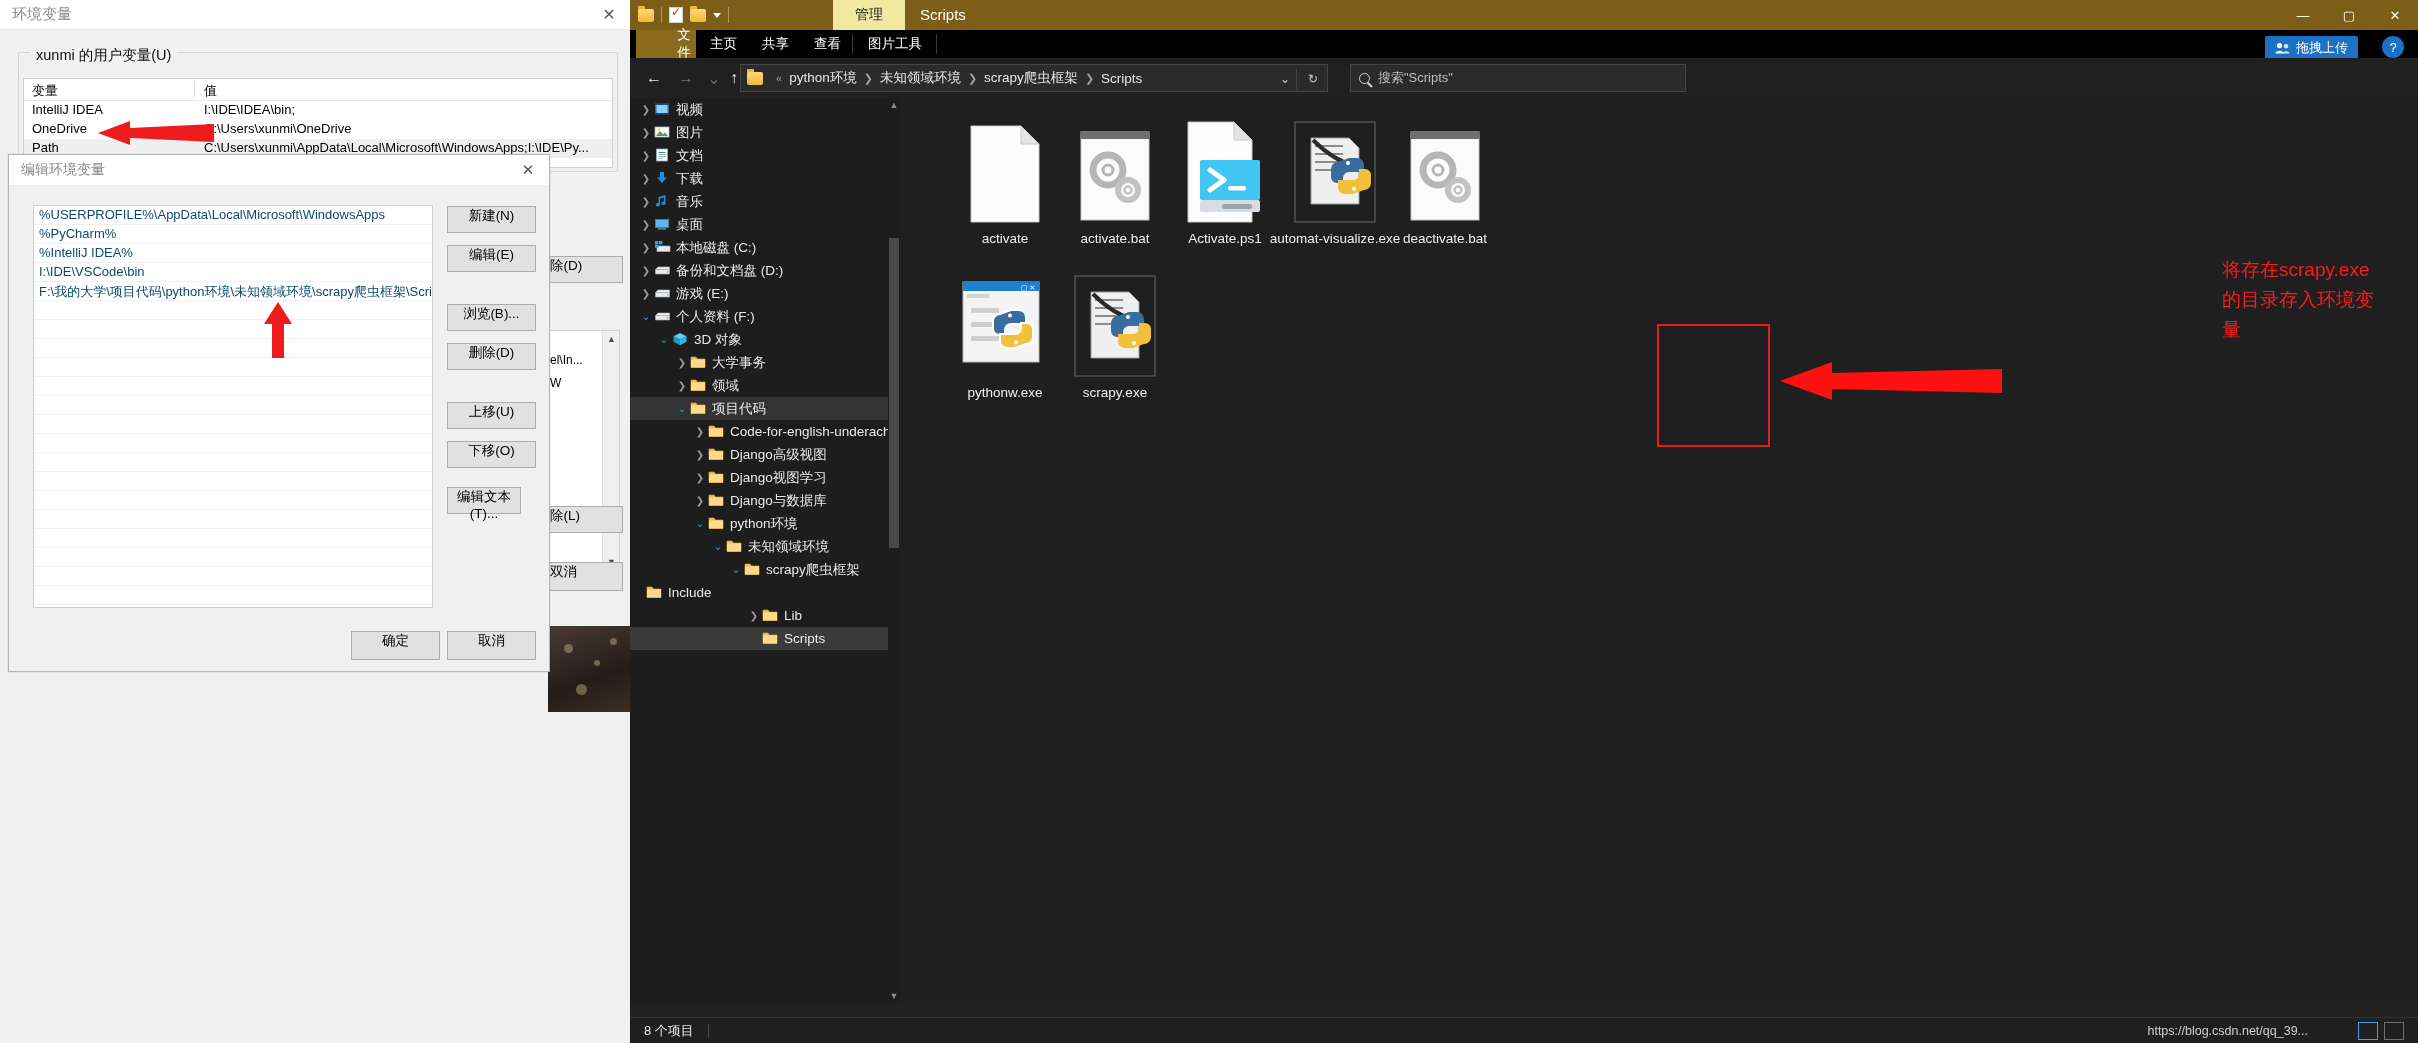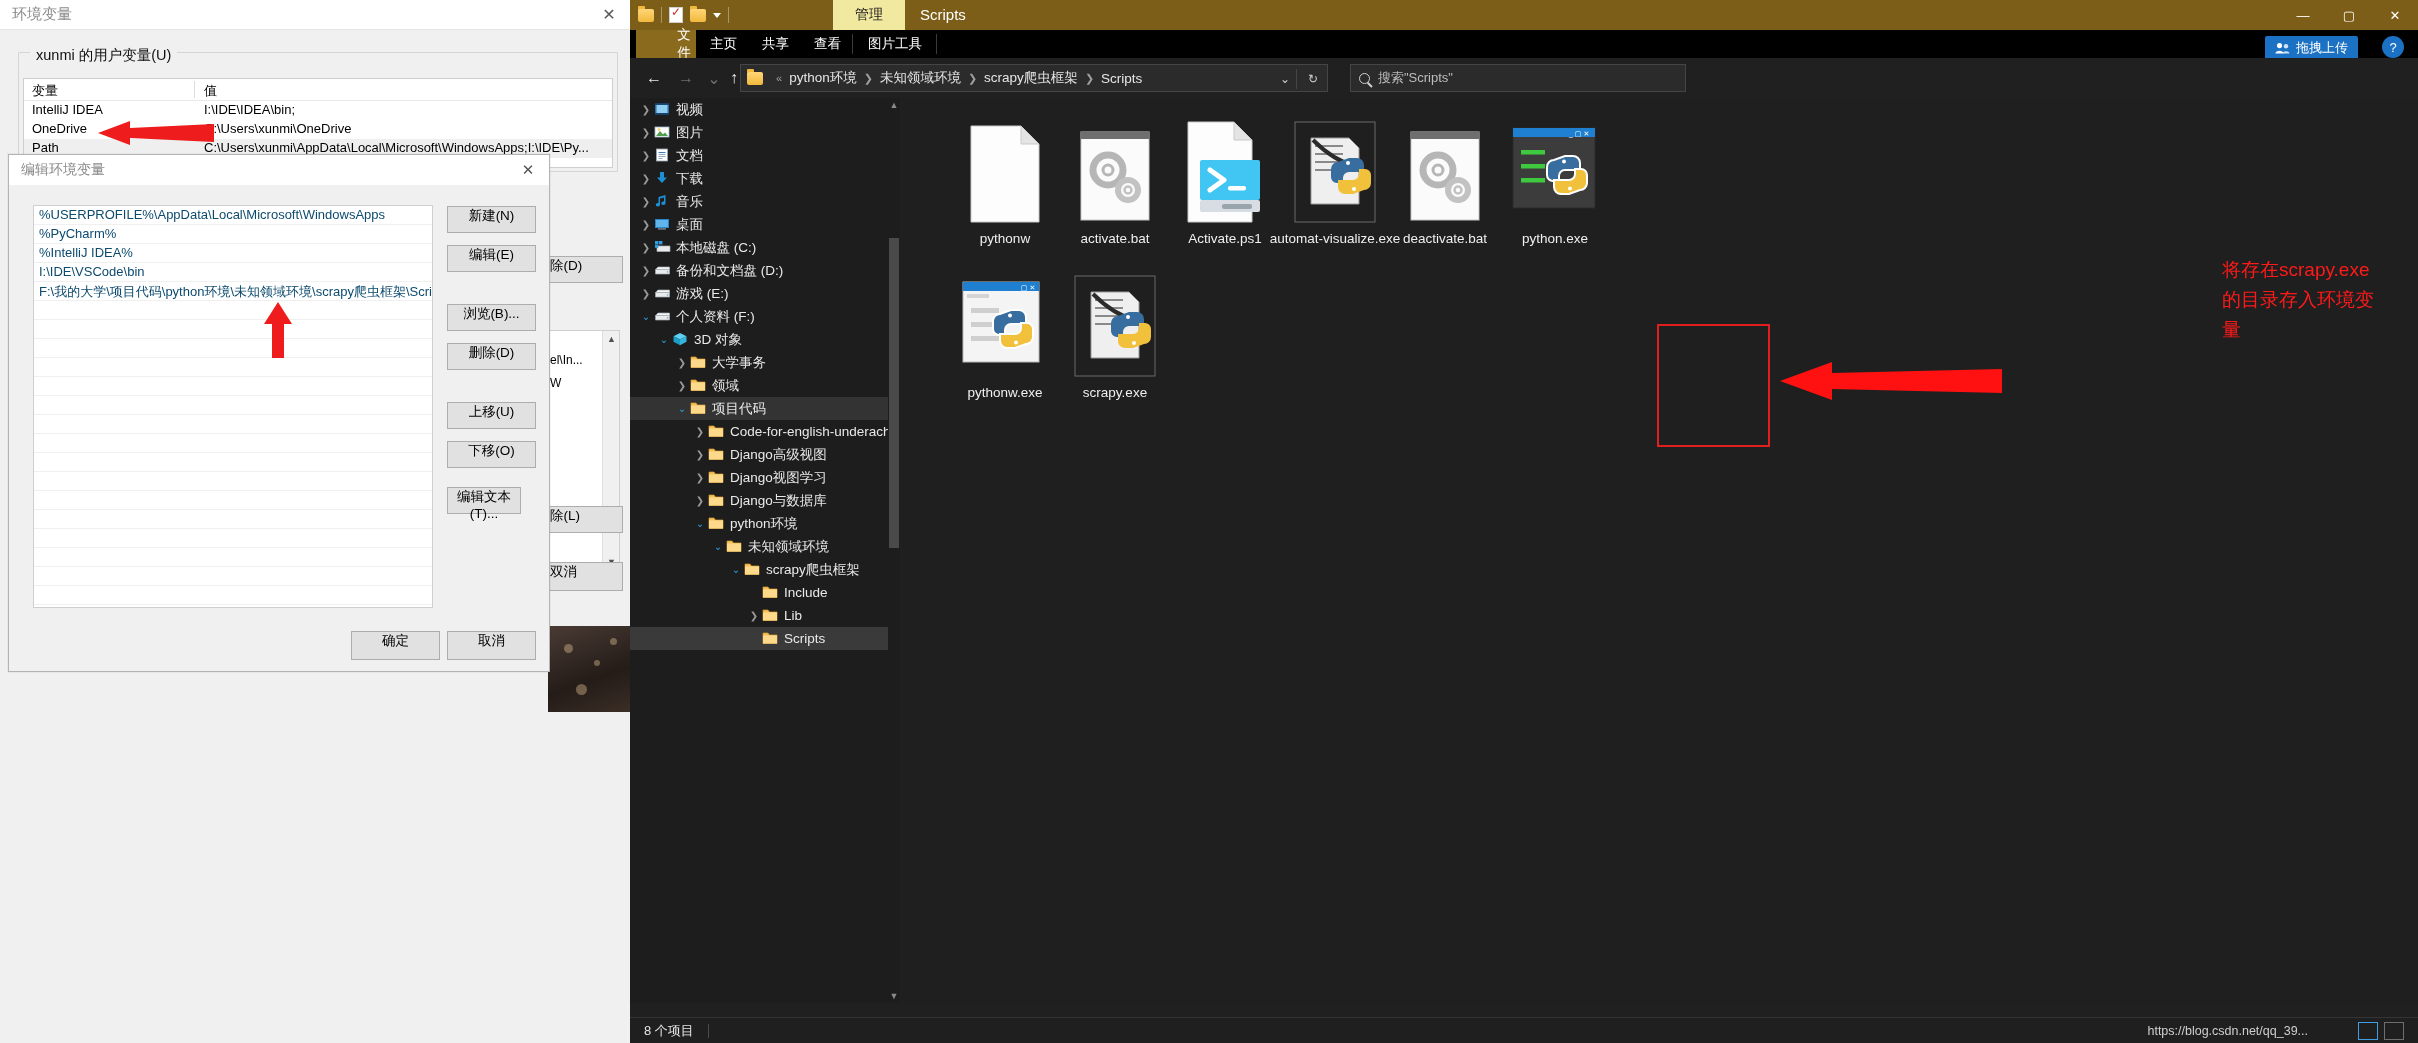--- a/index.html
+++ b/index.html
@@ -629,21 +629,21 @@
           <span class="nav-label">未知领域环境</span>
         </div>
         <div class="nav-item" style="padding-left: 98px;">
           <span class="chev open">⌄</span>
           <span class="ico16"><svg width="16" height="14">
               <path d="M1,2 h5 l1.4,2 H15 v8.5 H1 Z" fill="#f3c05a" stroke="#d79b2b" stroke-width=".7"></path>
               <path d="M1,4.4 h14 v8.1 H1 Z" fill="#fcd98b"></path>
             </svg></span>
           <span class="nav-label">scrapy爬虫框架</span>
         </div>
-        <div class="nav-item" style="padding-left: 116px;">
+        <div class="nav-item" style="">
           <span class="chev"></span>
           <span class="ico16"><svg width="16" height="14">
               <path d="M1,2 h5 l1.4,2 H15 v8.5 H1 Z" fill="#f3c05a" stroke="#d79b2b" stroke-width=".7"></path>
               <path d="M1,4.4 h14 v8.1 H1 Z" fill="#fcd98b"></path>
             </svg></span>
           <span class="nav-label">Include</span>
         </div>
         <div class="nav-item" style="padding-left: 116px;">
           <span class="chev">❯</span>
           <span class="ico16"><svg width="16" height="14">
@@ -668,21 +668,21 @@
     </div>
 
     <div class="content" id="filepane">
         <div class="tile" style="left: 28px; top: 14px;">
           <div class="glyph">
             <svg width="76" height="100" viewBox="0 0 76 100">
               <path d="M4,2 h50 l18,18 v78 h-68 Z" fill="#fdfdfd" stroke="#c9c9c9"></path>
               <path d="M54,2 l18,18 h-18 Z" fill="#e4e4e4" stroke="#c9c9c9"></path>
             </svg>
           </div>
-          <div class="name">pythonw</div>
+          <div class="name">activate</div>
         </div>
         <div class="tile" style="left: 138px; top: 14px;">
           <div class="glyph">
             <svg width="76" height="100" viewBox="0 0 76 100">
               <rect x="4" y="8" width="68" height="88" fill="#fbfbfb" stroke="#c6c6c6"></rect>
               <rect x="4" y="8" width="68" height="7" fill="#6f6f6f"></rect>
               <circle cx="31" cy="46" r="15" fill="none" stroke="#b6b6b6" stroke-width="7"></circle>
               <circle cx="31" cy="46" r="5" fill="#fbfbfb" stroke="#b6b6b6" stroke-width="3"></circle>
               <circle cx="51" cy="66" r="10" fill="none" stroke="#c2c2c2" stroke-width="6"></circle>
               <circle cx="51" cy="66" r="3.5" fill="#fbfbfb" stroke="#c2c2c2" stroke-width="2.5"></circle>
@@ -728,39 +728,20 @@
             <svg width="76" height="100" viewBox="0 0 76 100">
               <rect x="4" y="8" width="68" height="88" fill="#fbfbfb" stroke="#c6c6c6"></rect>
               <rect x="4" y="8" width="68" height="7" fill="#6f6f6f"></rect>
               <circle cx="31" cy="46" r="15" fill="none" stroke="#b6b6b6" stroke-width="7"></circle>
               <circle cx="31" cy="46" r="5" fill="#fbfbfb" stroke="#b6b6b6" stroke-width="3"></circle>
               <circle cx="51" cy="66" r="10" fill="none" stroke="#c2c2c2" stroke-width="6"></circle>
               <circle cx="51" cy="66" r="3.5" fill="#fbfbfb" stroke="#c2c2c2" stroke-width="2.5"></circle>
             </svg>
           </div>
           <div class="name">deactivate.bat</div>
-        </div>
-        <div class="tile" style="left: 578px; top: 14px;">
-          <div class="glyph">
-            <svg width="96" height="104" viewBox="0 0 96 104">
-              <rect x="6" y="8" width="82" height="80" fill="#3c3c3c" stroke="#2a2a2a"></rect>
-              <rect x="6" y="8" width="82" height="9" fill="#1f7fd0"></rect>
-              <text x="62" y="15.5" font-size="7" fill="#fff" font-family="sans-serif">_ ▢ ✕</text>
-              <rect x="14" y="30" width="24" height="4.5" fill="#3ec93e"></rect>
-              <rect x="14" y="44" width="24" height="4.5" fill="#3ec93e"></rect>
-              <rect x="14" y="58" width="24" height="4.5" fill="#3ec93e"></rect>
-              <g transform="translate(44,34)">
-                <path d="M14,2 h8 a7,7 0 0 1 7,7 v7 h-15 a6,6 0 0 0 -6,6 v5 h-6 a6,6 0 0 1 -6,-6 v-8 a7,7 0 0 1 7,-7 z" fill="#386e9f" stroke="#fff" stroke-width="2"></path>
-                <circle cx="13" cy="7.5" r="2" fill="#fff"></circle>
-                <path d="M18,40 h-8 a7,7 0 0 1 -7,-7 v-7 h15 a6,6 0 0 0 6,-6 v-5 h6 a6,6 0 0 1 6,6 v8 a7,7 0 0 1 -7,7 z" fill="#f2c13c" stroke="#fff" stroke-width="2"></path>
-                <circle cx="19" cy="34.5" r="2" fill="#fff"></circle>
-              </g>
-            </svg>
-          </div>
-          <div class="name">python.exe</div>
         </div>
         <div class="tile" style="left: 28px; top: 168px;">
           <div class="glyph">
             <svg width="96" height="104" viewBox="0 0 96 104">
               <rect x="6" y="8" width="76" height="80" fill="#f4f4f4" stroke="#b9b9b9"></rect>
               <rect x="6" y="8" width="76" height="9" fill="#1f7fd0"></rect>
               <text x="58" y="15.5" font-size="7" fill="#fff" font-family="sans-serif">_ ▢ ✕</text>
               <rect x="10" y="20" width="22" height="4" fill="#d4d4d4"></rect>
               <rect x="14" y="34" width="28" height="5" fill="#cfcfcf"></rect>
               <rect x="14" y="48" width="28" height="5" fill="#cfcfcf"></rect>

